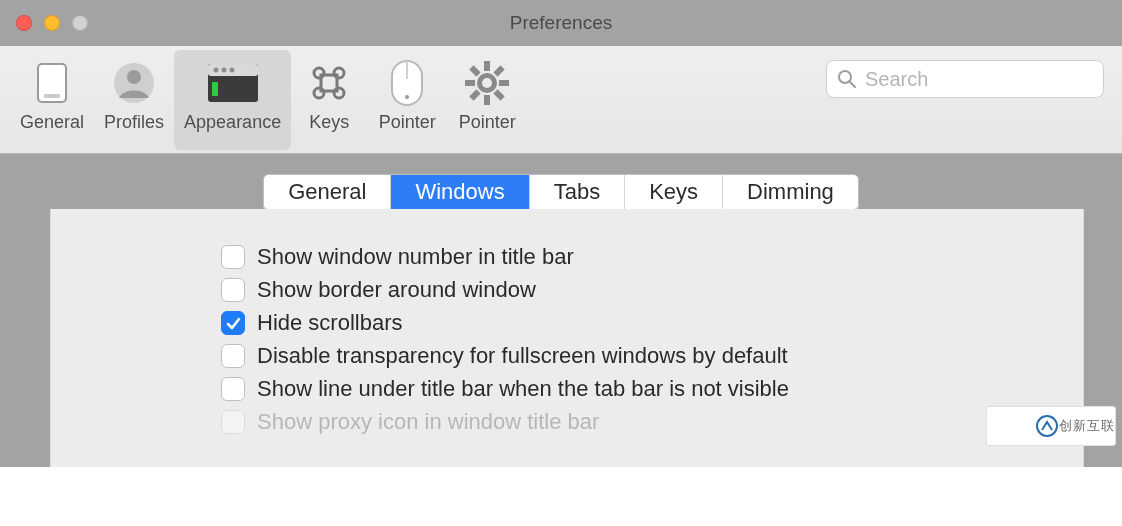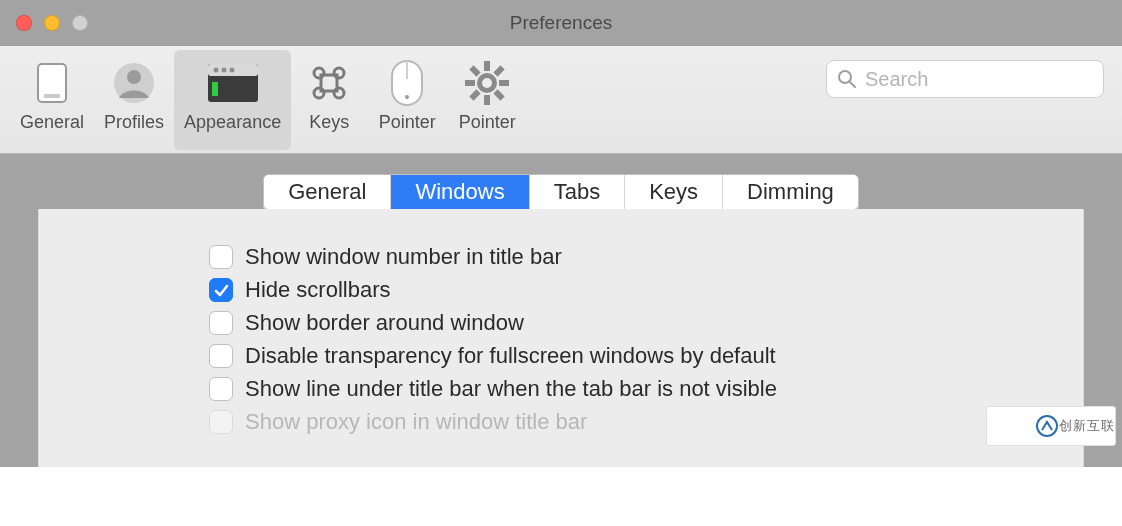--- a/index.html
+++ b/index.html
@@ -30,21 +30,21 @@
   .mag { margin-right:8px; flex-shrink:0;}
 
   
   .content { padding: 20px 30px 0 30px; position: relative; }
   .segwrap { display:flex; justify-content:center; margin-bottom: 0;}
   .segmented { display:flex; border:1px solid #bfbfbf; border-radius:6px; overflow:hidden; background:#fff; box-shadow: 0 1px 0 rgba(255,255,255,0.6); }
   .segmented .seg { padding: 4px 24px; font-size:22px; color:#2c2c2c; border-right:1px solid #d4d4d4; background:#fff; cursor:default; display:flex; align-items:center; height:34px;}
   .segmented .seg:last-child { border-right:none; }
   .segmented .seg.active { background:#2f7df6; color:#fff; }
 
-  .panel { margin: 0 8px 0 8px; background:#ececec; border:1px solid #dadada; border-top:none; border-radius: 0 0 8px 8px; padding: 28px 160px 28px 170px; position: relative; top:-1px; min-height: 300px;}
+  .panel { margin: 0 8px 0 20px; background:#ececec; border:1px solid #dadada; border-top:none; border-radius: 0 0 8px 8px; padding: 28px 160px 28px 170px; position: relative; top:-1px; min-height: 300px;}
   .row { display:flex; align-items:center; gap:12px; margin: 7px 0; }
   .cb { width:24px; height:24px; border-radius:6px; border:1px solid #c0c0c0; background:#fff; display:flex; align-items:center; justify-content:center; flex-shrink:0;}
   .cb.checked { background:#1f7bf6; border-color:#1f7bf6; }
   .cb svg { display:none;}
   .cb.checked svg { display:block;}
   .opt { font-size:22px; color:#2a2a2a; }
   .opt.disabled { color:#b7b7b7;text-align:center; }
   .cb.disabled { border-color:#dcdcdc; background:#f3f3f3;}
 
   
@@ -170,33 +170,33 @@
         <div class="seg">Dimming</div>
       </div>
     </div>
 
     <div class="panel">
       <div class="row">
         <div class="cb"></div>
         <span class="opt">Show window number in title bar</span>
       </div>
       <div class="row">
+        <div class="cb"></div>
+        <span class="opt">Show border around window</span>
+      </div>
+      <div class="row">
         <div class="cb checked">
             <svg width="16" height="16" viewBox="0 0 16 16">
               <polyline points="3,9 7,13 14,4" fill="none" stroke="#fff" stroke-width="2.5" stroke-linecap="round" stroke-linejoin="round"></polyline>
             </svg>
           </div>
         <span class="opt">Hide scrollbars</span>
       </div>
       <div class="row">
         <div class="cb"></div>
-        <span class="opt">Show border around window</span>
-      </div>
-      <div class="row">
-        <div class="cb"></div>
         <span class="opt">Disable transparency for fullscreen windows by default</span>
       </div>
       <div class="row">
         <div class="cb"></div>
         <span class="opt">Show line under title bar when the tab bar is not visible</span>
       </div>
       <div class="row">
         <div class="cb disabled"></div>
         <span class="opt disabled">Show proxy icon in window title bar</span>
       </div>

